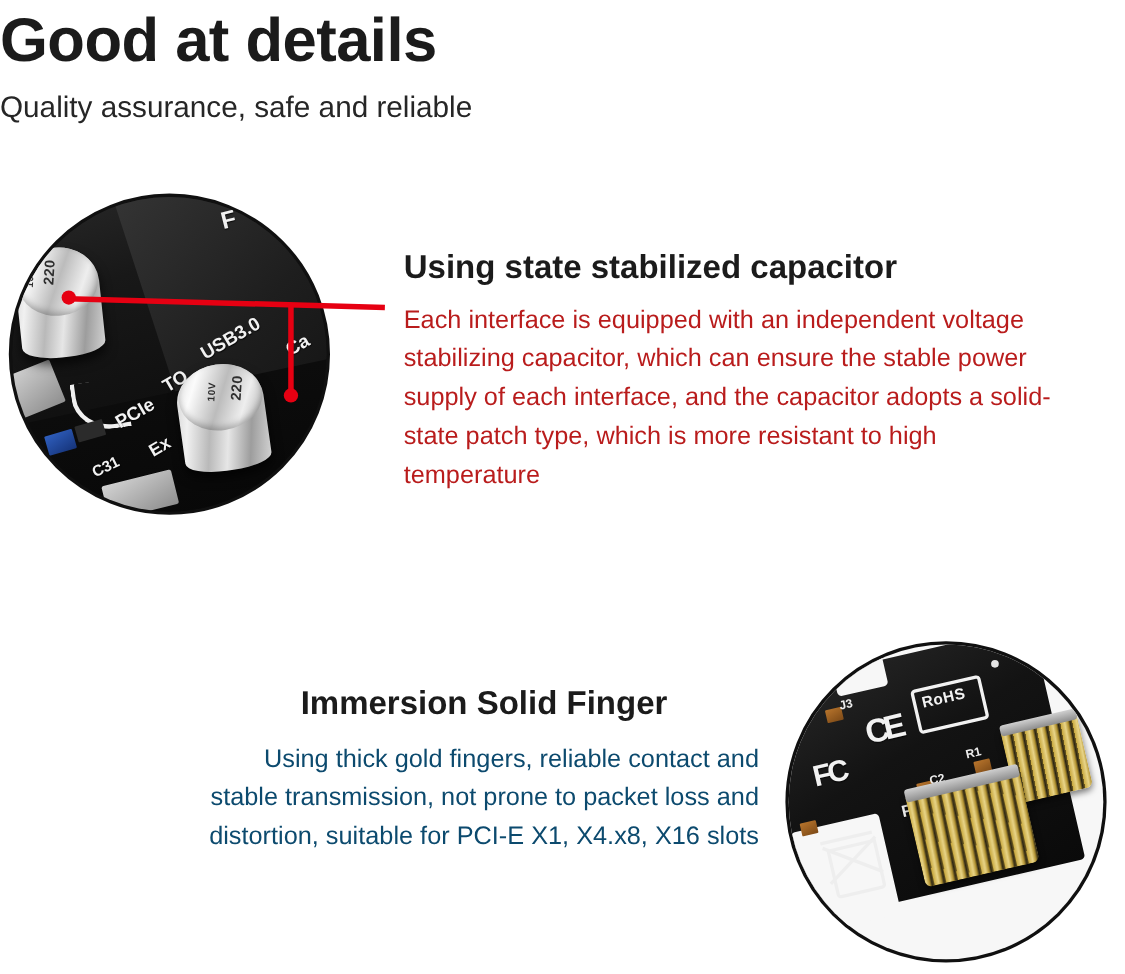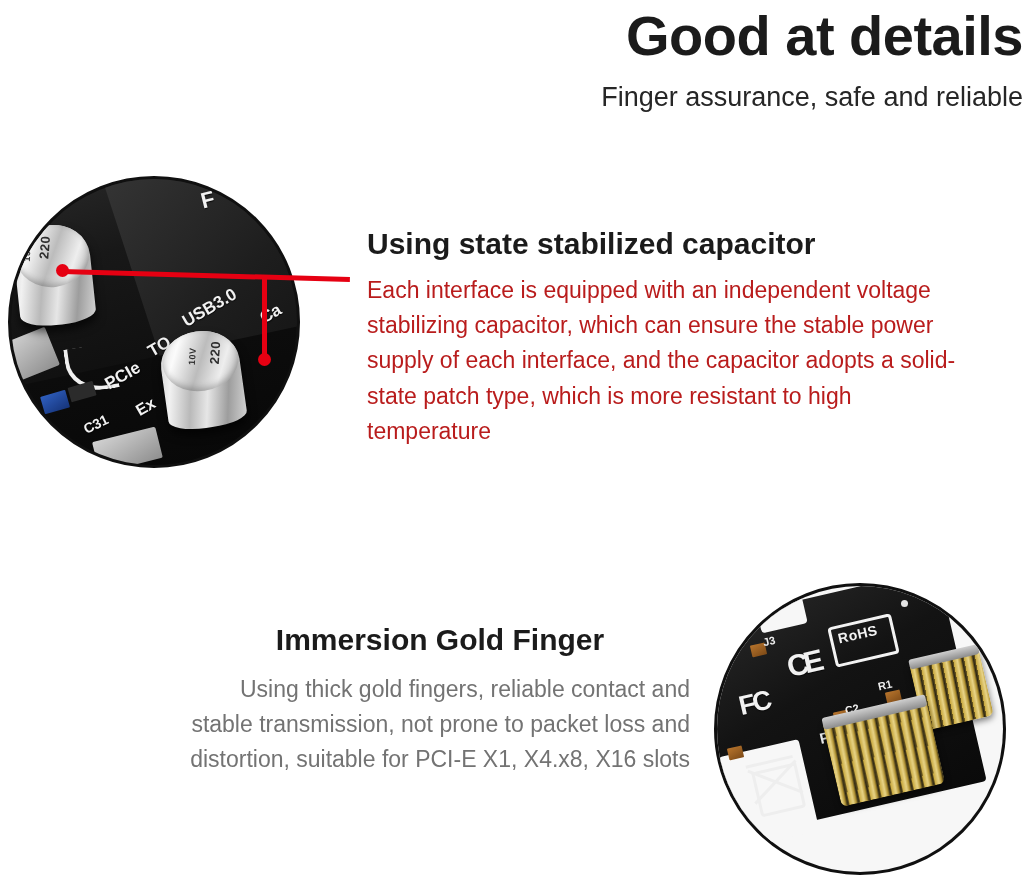--- a/index.html
+++ b/index.html
@@ -16,21 +16,21 @@
     color: #1d1d1d;
     -webkit-font-smoothing: antialiased;
   }
 
   
   #header-block {
     position: absolute;
     left: 0;
     top: 0;
     width: 1023px;
-    text-align: right;
+    text-align: left;
   }
   #main-title {
     margin: 0;
     padding-top: 4px;
     font-size: 56px;
     font-weight: bold;
     letter-spacing: -0.5px;
     line-height: 1.15;
     color: #1b1b1b;
   }
@@ -283,21 +283,21 @@
     font-weight: bold;
     line-height: 1.2;
     color: #1b1b1b;
     text-align: center;
   }
   #goldfinger-body {
     margin: 0;
     padding-top: 14px;
     font-size: 23px;
     line-height: 1.52;
-    color: #737373;
+    color: #0c4a6e;
     text-align: right;
   }
 
   #goldfinger-photo {
     left: 714px;
     top: 63px;
     width: 292px;
     height: 292px;
   }
   .gf-board {
@@ -450,21 +450,21 @@
     height: 7px;
     border-radius: 50%;
     background: #e4e4e4;
   }
 </style>
 </head>
 <body>
 
 <div id="header-block">
   <h1 id="main-title">Good at details</h1>
-  <p id="main-subtitle">Finger assurance, safe and reliable</p>
+  <p id="main-subtitle">Quality assurance, safe and reliable</p>
 </div>
 
 <div id="section-capacitor">
 
   <div id="capacitor-photo" class="photo-circle">
     <div class="cap-board">
       <div class="cap-board-face"></div>
       <div class="cap-board-lower"></div>
 
       <div id="silk-arrow"></div>
@@ -504,21 +504,21 @@
 
   <div id="capacitor-text">
     <h2 id="capacitor-heading">Using state stabilized capacitor</h2>
     <p id="capacitor-body">Each interface is equipped with an independent voltage stabilizing capacitor, which can ensure the stable power supply of each interface, and the capacitor adopts a solid-state patch type, which is more resistant to high temperature</p>
   </div>
 </div>
 
 <div id="section-goldfinger">
 
   <div id="goldfinger-text">
-    <h2 id="goldfinger-heading">Immersion Gold Finger</h2>
+    <h2 id="goldfinger-heading">Immersion Solid Finger</h2>
     <p id="goldfinger-body">Using thick gold fingers, reliable contact and stable transmission, not prone to packet loss and distortion, suitable for PCI-E X1, X4.x8, X16 slots</p>
   </div>
 
   <div id="goldfinger-photo" class="photo-circle">
     <div class="gf-board">
 
       <div class="gf-pcb"></div>
       <div class="gf-notch" id="gf-notch-top"></div>
       <div class="gf-notch" id="gf-notch-mid"></div>
 

